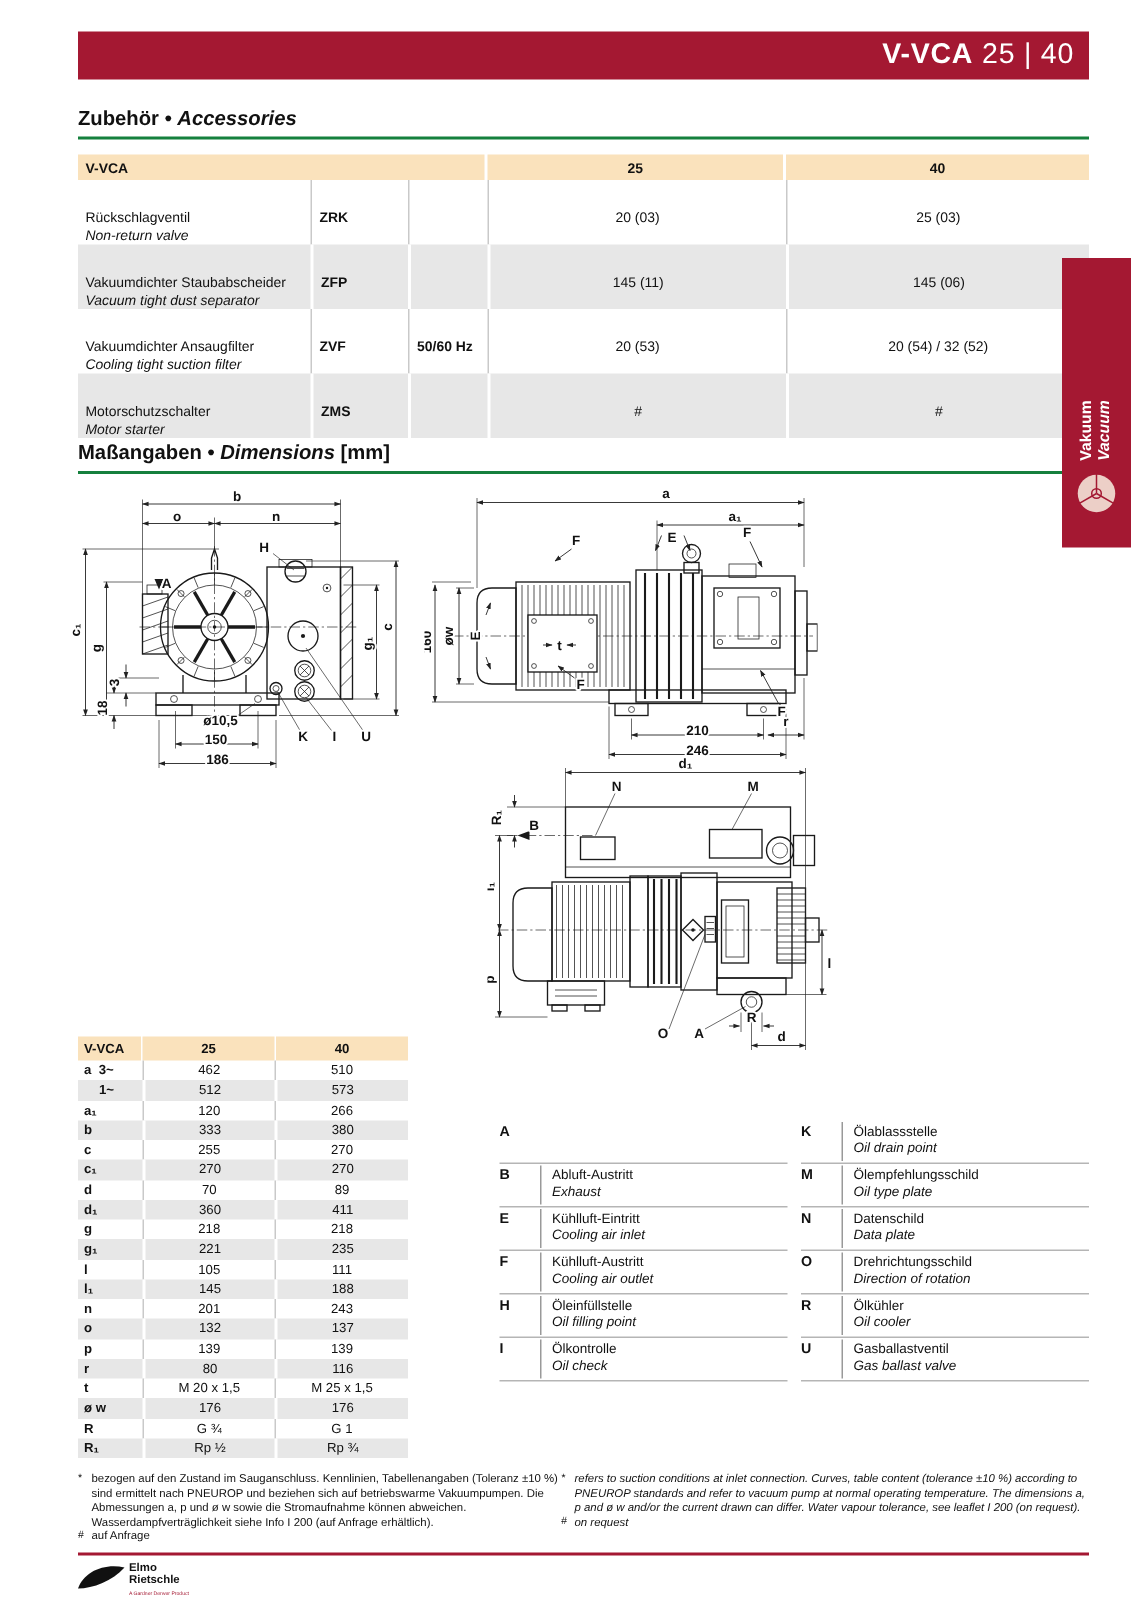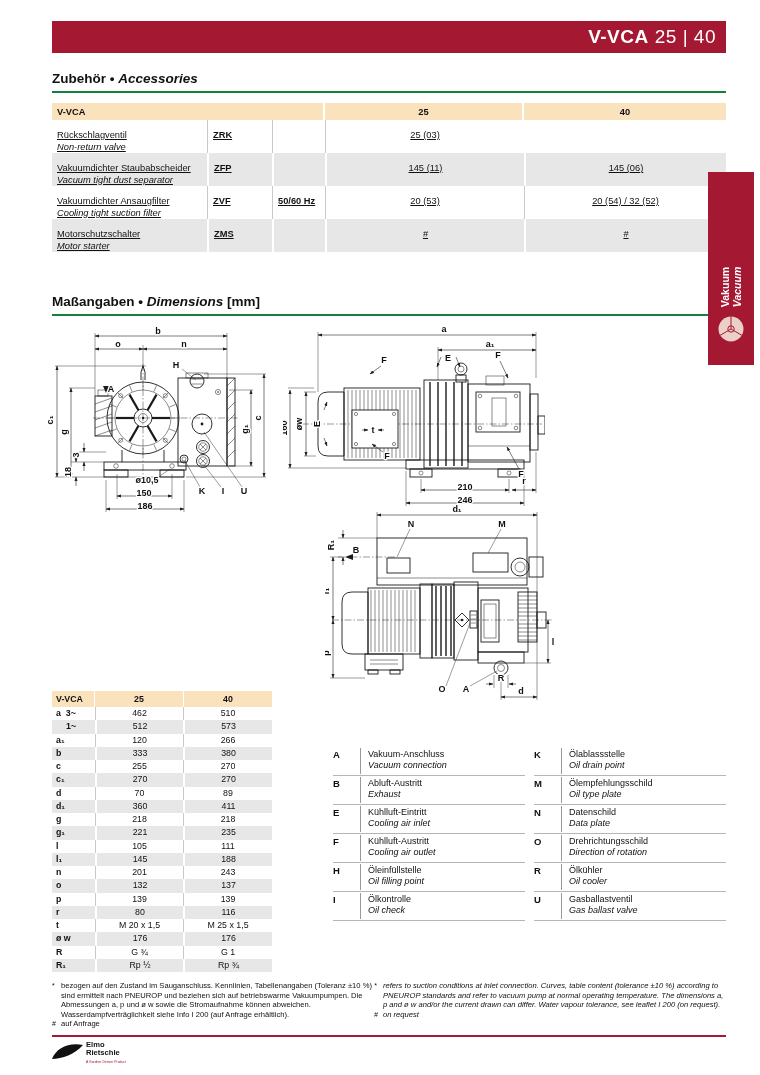--- a/index.html
+++ b/index.html
@@ -14,21 +14,21 @@
   .sechead{position:absolute;left:52px;width:674px;font-size:13.5px;font-weight:bold;
            padding-bottom:5px;border-bottom:2px solid #15803d;}
   .sechead .it{font-style:italic;}
   
   .acc{position:absolute;left:52px;top:103px;width:674px;font-size:9.3px;}
   .acc-head{display:grid;grid-template-columns:271px 197px 202px;column-gap:2px;height:17px;}
   .acc-head>div{display:flex;align-items:center;font-weight:bold;}
   .acc-head .c1{padding-left:5px;}
   .acc-head .cv{justify-content:center;}
   .acc-row{display:grid;grid-template-columns:155px 65px 53px 199px 202px;min-height:27.5px;}
-  .acc-row>div{padding-top:10px;box-sizing:border-box;text-decoration:underline;}
+  .acc-row>div{padding-top:20px;box-sizing:border-box;}
   .acc-row .name{padding-left:5px;line-height:11.5px;}
   .acc-row .name .en{font-style:italic;}
   .acc-row .code,.acc-row .freq{font-weight:bold;padding-left:5px;}
   .acc-row .val{text-align:center;}
   .acc-row:nth-child(odd) >div+div{border-left:1px solid #c9c9c9;}
   .acc-row:nth-child(even){background:#e7e7e7;}
   .acc-row:nth-child(even) >div+div{border-left:2px solid #fff;}
   
   .dimtab{position:absolute;left:52px;top:691px;width:220px;font-size:8.8px;}
   .dim-head{display:grid;grid-template-columns:42px 88px 88px;column-gap:1px;height:16px;}
@@ -100,20 +100,21 @@
       <div class="cv" style="background:#FAE2BC">40</div>
     </div>
     <div id="acc-rows">
         <div class="acc-row">
           <div class="name">
             <div class="de">Rückschlagventil</div>
             <div class="en">Non-return valve</div>
           </div>
           <div class="code">ZRK</div>
           <div class="freq"></div>
+          <div class="val v25">20 (03)</div>
           <div class="val v40">25 (03)</div>
         </div>
         <div class="acc-row">
           <div class="name">
             <div class="de">Vakuumdichter Staubabscheider</div>
             <div class="en">Vacuum tight dust separator</div>
           </div>
           <div class="code">ZFP</div>
           <div class="freq"></div>
           <div class="val v25">145 (11)</div>
@@ -630,24 +631,20 @@
           <div class="val v25">Rp ½</div>
           <div class="val v40">Rp ¾</div>
         </div>
       </div>
   </div>
 
   <div class="legend">
     <div class="leg-col" id="legend-left">
         <div class="leg-item">
           <div class="k">A</div>
-          <div class="tx">
-            <div class="de">Vakuum-Anschluss</div>
-            <div class="en">Vacuum connection</div>
-          </div>
         </div>
         <div class="leg-item">
           <div class="k">B</div>
           <div class="tx">
             <div class="de">Abluft-Austritt</div>
             <div class="en">Exhaust</div>
           </div>
         </div>
         <div class="leg-item">
           <div class="k">E</div>

